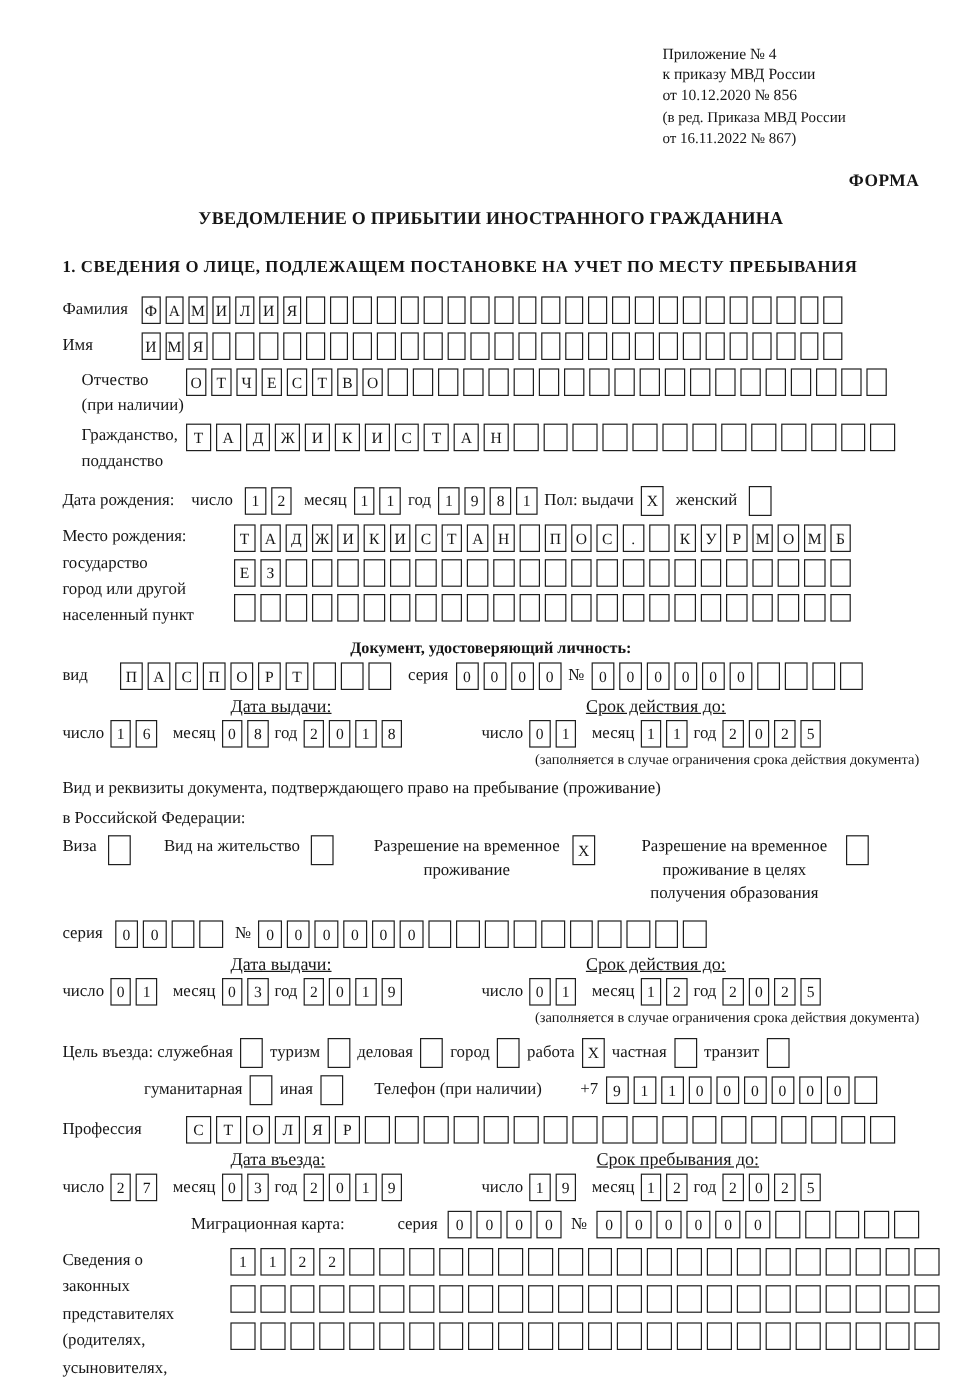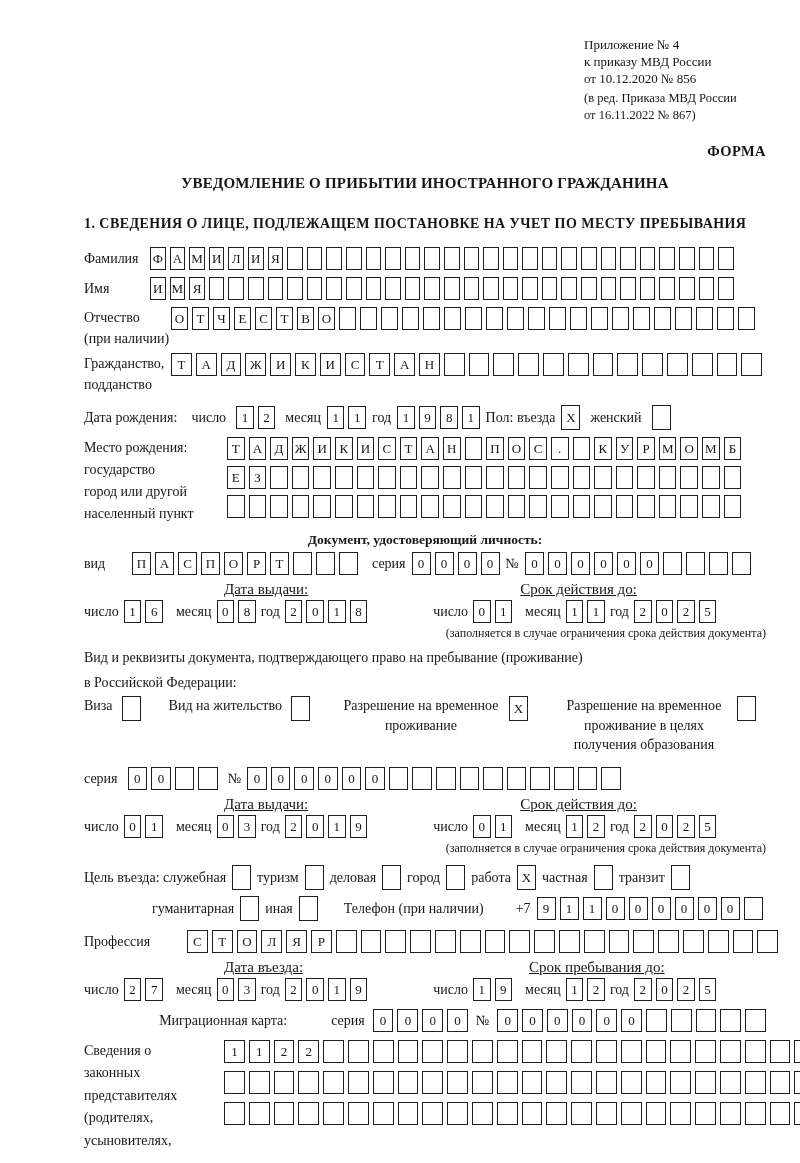--- a/index.html
+++ b/index.html
@@ -1,19 +1,19 @@
 <!DOCTYPE html>
 <html lang="ru"><head>
 <meta charset="utf-8">
 <style>
   html,body{margin:0;padding:0;background:#fff;}
   .sheet{
     width:800px;height:1163px;overflow:hidden;background:#fff;
     font-family:"Liberation Serif","DejaVu Serif",serif;color:#161616;
-    font-size:14px;box-sizing:border-box;padding:36px 34px 0 84px;
+    font-size:14px;box-sizing:border-box;padding:36px 34px 0 52px;
   }
   
   .annex{margin-left:500px;font-size:13px;line-height:1.32;}
   .annex-edit{margin-left:500px;font-size:12.5px;line-height:1.3;margin-top:3px;}
   .form-label{text-align:right;font-weight:bold;font-size:14.5px;margin-top:20px;letter-spacing:.4px;}
   
   .title{ceholder:0;text-align:center;font-weight:bold;font-size:15px;line-height:1.5;margin-top:12px;letter-spacing:.2px;}
   .blank-line{display:inline-block;width:54px;border-bottom:2px solid #3a3a3a;height:13px;margin-left:8px;}
   .section-heading{font-weight:bold;font-size:14px;margin-top:22px;letter-spacing:.45px;font-family:Liberation Serif, serif;}
   
@@ -29,21 +29,21 @@
   }
   .w14 .cell{width:13.6px;}
   .w15 .cell{width:15px;}
   .w16 .cell{width:15.6px;}
   .w17 .cell{width:17px;}
   .w18 .cell{width:17.6px;}
   .w19 .cell{width:18.8px;}
   .cb .cell{width:17px;height:23px;}
   
   .lbl-sur{width:66px;}
-  .lbl-two{width:87px;line-height:1.5;}
+  .lbl-two{width:87px;line-height:1.5;margin-left:16px;}
   .lbl-birthplace{width:143px;line-height:1.55;}
   .stack{display:flex;flex-direction:column;gap:6px;}
   .doc-heading{text-align:center;font-weight:bold;font-size:13.5px;margin-top:8px;}
   .dates-titles{display:flex;margin-top:6px;font-size:15px;text-decoration:underline;}
   .dt-left{margin-left:140px;}
   .dt-right{margin-left:212px;}
   .dates-row{display:flex;align-items:center;margin-top:2px;}
   .dgroup{display:flex;align-items:center;gap:5px;}
   .dgroup .dsep{margin-left:8px;}
   .dright{margin-left:66px;}
@@ -245,21 +245,21 @@
     <span class="gap6"></span>
     <span>год</span>
     <span class="gap6"></span>
     <div class="cells w16">
         <span class="cell">1</span>
         <span class="cell">9</span>
         <span class="cell">8</span>
         <span class="cell">1</span>
       </div>
     <span class="gap6"></span>
-    <span>Пол: въезда</span>
+    <span>Пол: выдачи</span>
     <span class="gap6"></span>
     <div class="cells cb">
         <span class="cell">X</span>
       </div>
     <span class="gap10"></span>
     <span>женский</span>
     <span class="gap10"></span>
     <div class="cells cb">
         <span class="cell"></span>
       </div>

